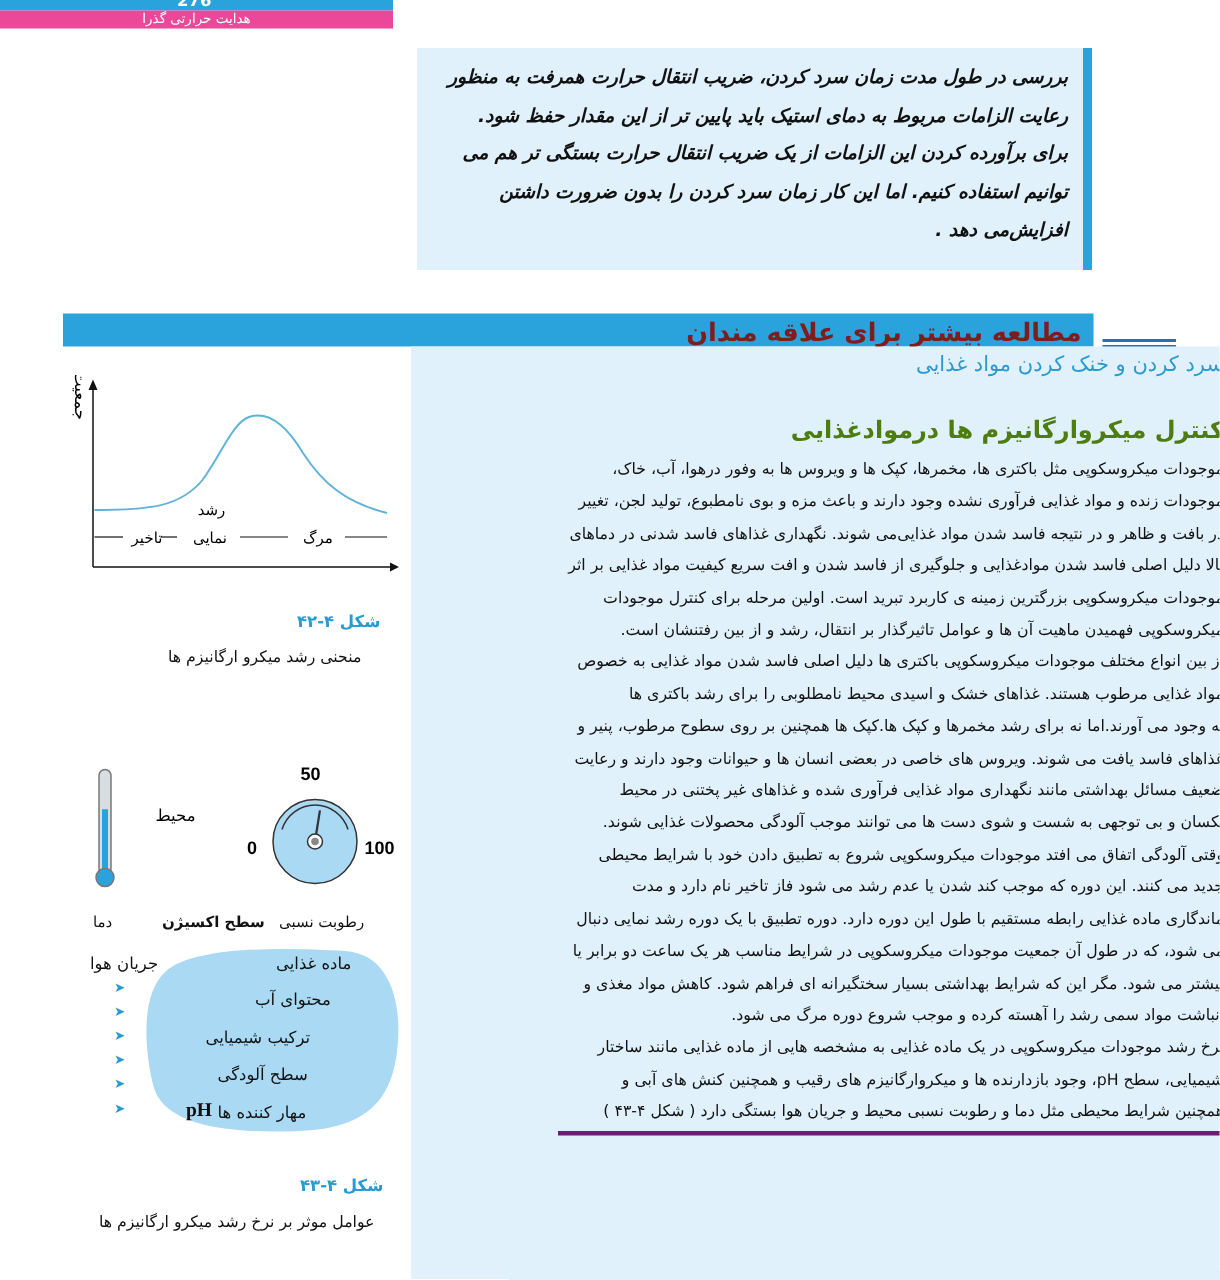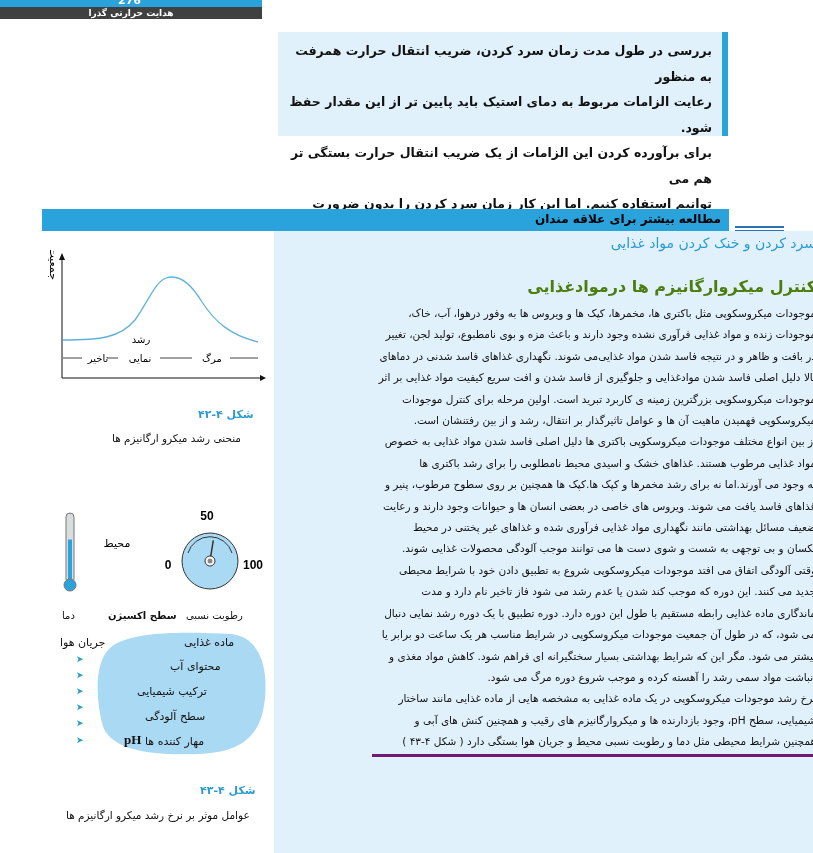--- a/index.html
+++ b/index.html
@@ -4,27 +4,27 @@
 <style>
   html, body { margin: 0; padding: 0; }
   body {
     width: 813px; height: 853px; background: #ffffff; position: relative; overflow: hidden;
     font-family: "DejaVu Sans", sans-serif; color: #111;
   }
   .abs { position: absolute; }
   
   #hdr-num { left: 0; top: 0; width: 262px; height: 7px; background: #2aa3dc; }
   #hdr-num span { position:absolute; left: 118px; top: -6px; font-size: 11px; color:#fff; font-weight:bold; }
-  #hdr-title { left: 0; top: 7px; width: 262px; height: 12px; background: #404040; color:#fff; font-size: 9px; direction: rtl; text-align:center; line-height: 12px; font-weight: bold;}
+  #hdr-title { left: 0; top: 7px; width: 262px; height: 12px; background: #ec4899; color:#fff; font-size: 9px; direction: rtl; text-align:center; line-height: 12px; font-weight: normal;}
   
-  #top-box { left: 278px; top: 32px; width: 444px; height: 104px; background: #e0f1fb; border-right: 6px solid #2aa3dc; }
+  #top-box { left: 278px; top: 32px; width: 444px; height: 148px; background: #e0f1fb; border-right: 6px solid #2aa3dc; font-style: italic; }
   #top-box p { margin: 0; padding: 6px 10px 0 6px; direction: rtl; text-align: right; font-size: 12.5px; line-height: 25.5px; font-weight: bold; }
   
   #banner { left: 42px; top: 209px; width: 687px; height: 22px; background: #2aa3dc; }
-  #banner-title { right: 8px; top: 3px; position:absolute; color:#000000; font-size: 12px; font-weight: bold; direction: rtl; }
+  #banner-title { right: 8px; top: 3px; position:absolute; color:#7f1d1d; font-size: 17px; font-weight: bold; direction: rtl; }
   .banner-line { position:absolute; height:1.5px; background:#2d6fb3; left: 735px; width: 49px;}
   
   #main { left: 274px; top: 231px; width: 549px; height: 622px; background: #e0f1fb; }
   #subtitle { right: 7px; top: 4px; font-size: 14px; color: #2a9ad2; direction: rtl; position:absolute; }
   #main-heading { right: 7px; top: 46px; font-size: 16px; color: #4d7c0f; font-weight: bold; direction: rtl; position:absolute; }
   #body-text { position:absolute; right: 7px; top: 72px; width: 444px; direction: rtl; text-align: right; font-size: 10.5px; line-height: 21.4px; }
   #body-text p { margin: 0; white-space: nowrap; }
   #body-text .under { border-bottom: 3px solid #701a75; padding-bottom: 1px; }
   
   .cap-fig { direction: rtl; color: #2a9ad2; font-size: 11px; font-weight: bold; }

